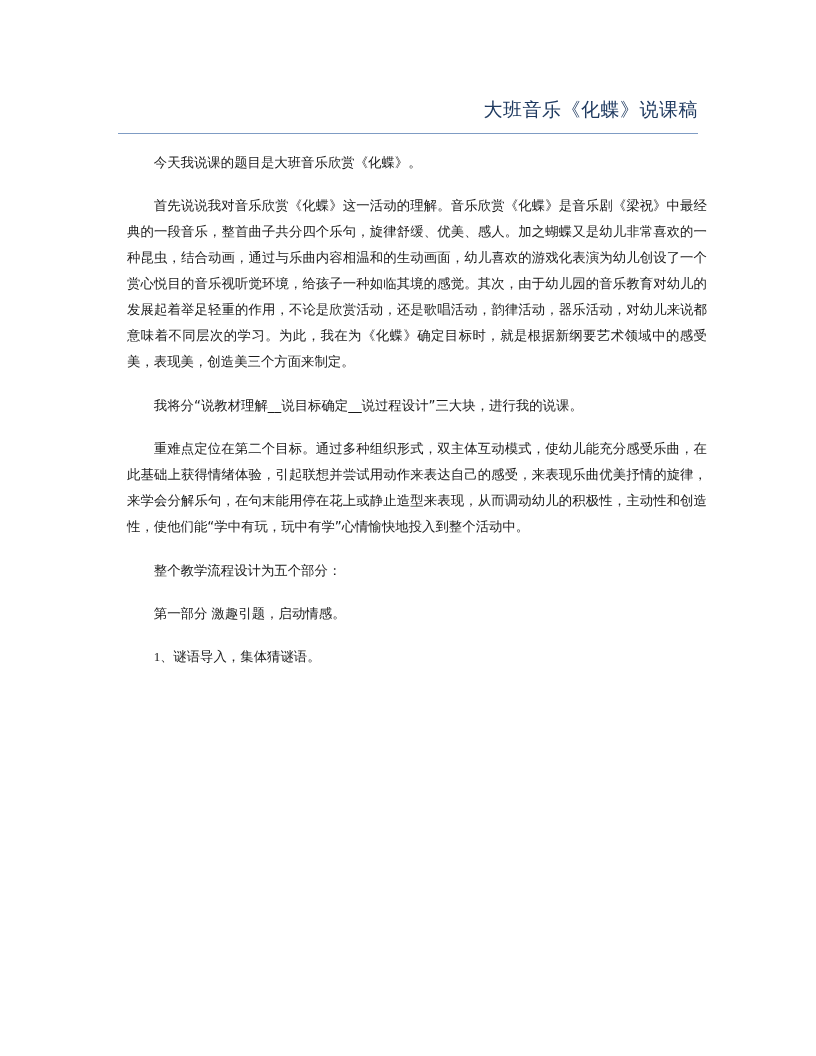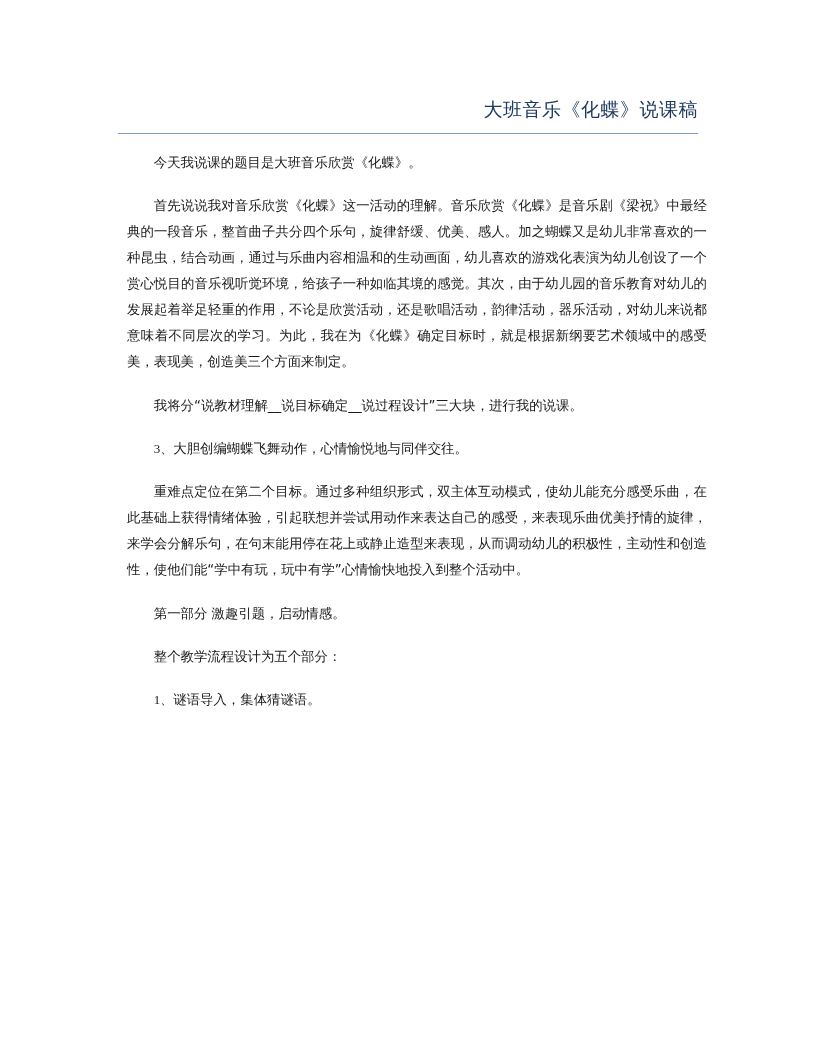--- a/index.html
+++ b/index.html
@@ -31,21 +31,20 @@
 
 <div class="page">
   <div class="title">大班音乐《化蝶》说课稿</div>
   <div class="rule"></div>
 
   <div class="body-text">
     <p class="p single">今天我说课的题目是大班音乐欣赏《化蝶》。</p>
     <p class="p">首先说说我对音乐欣赏《化蝶》这一活动的理解。音乐欣赏《化蝶》是音乐剧《梁祝》中最经典的一段音乐，整首曲子共分四个乐句，旋律舒缓、优美、感人。加之蝴蝶又是幼儿非常喜欢的一种昆虫，结合动画，通过与乐曲内容相温和的生动画面，幼儿喜欢的游戏化表演为幼儿创设了一个赏心悦目的音乐视听觉环境，给孩子一种如临其境的感觉。其次，由于幼儿园的音乐教育对幼儿的发展起着举足轻重的作用，不论是欣赏活动，还是歌唱活动，韵律活动，器乐活动，对幼儿来说都意味着不同层次的学习。为此，我在为《化蝶》确定目标时，就是根据新纲要艺术领域中的感受美，表现美，创造美三个方面来制定。</p>
     <p class="p single">我将分“说教材理解__说目标确定__说过程设计”三大块，进行我的说课。</p>
 
-    <p class="p single"><span class="num">3、</span><span>大胆创编蝴蝶飞舞动作，心情愉悦地与同伴交往。</span></p>
 
     <p class="p">重难点定位在第二个目标。通过多种组织形式，双主体互动模式，使幼儿能充分感受乐曲，在此基础上获得情绪体验，引起联想并尝试用动作来表达自己的感受，来表现乐曲优美抒情的旋律，来学会分解乐句，在句末能用停在花上或静止造型来表现，从而调动幼儿的积极性，主动性和创造性，使他们能“学中有玩，玩中有学”心情愉快地投入到整个活动中。</p>
+    <p class="p single">整个教学流程设计为五个部分：</p>
     <p class="p single">第一部分 激趣引题，启动情感。</p>
-    <p class="p single">整个教学流程设计为五个部分：</p>
 
     <p class="p single"><span class="num">1、</span><span>谜语导入，集体猜谜语。</span></p>
   </div>
 </div>
 
 </body></html>

